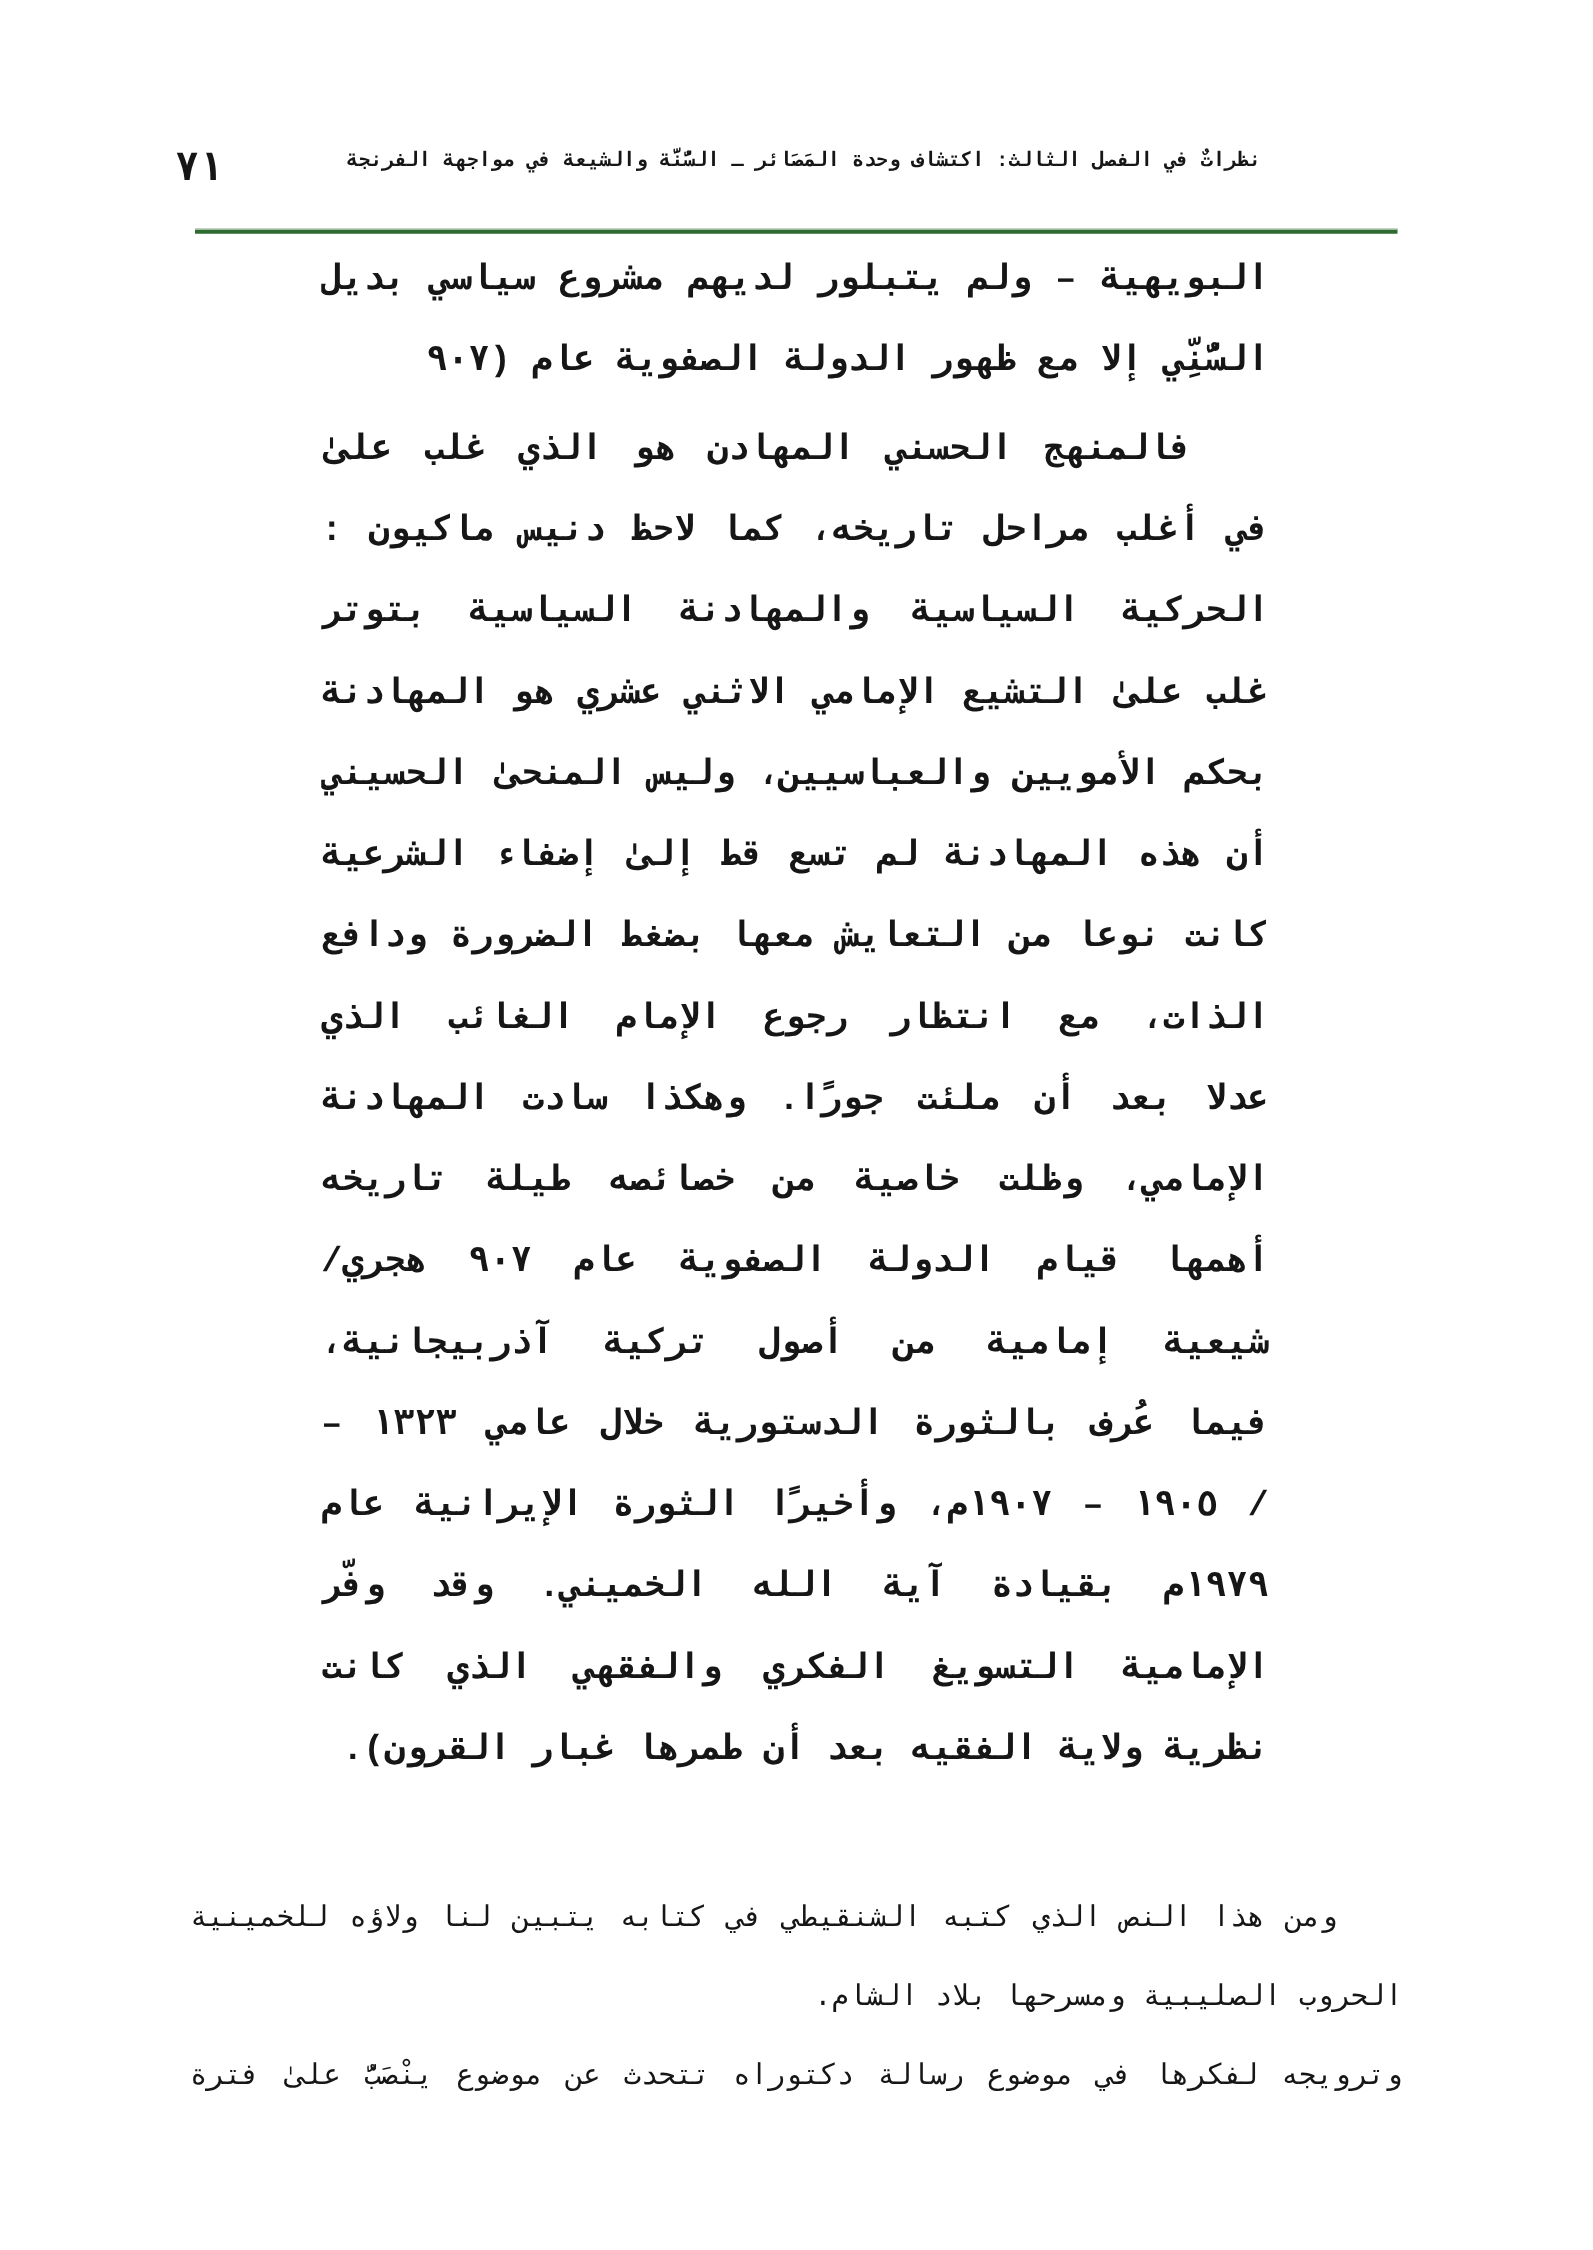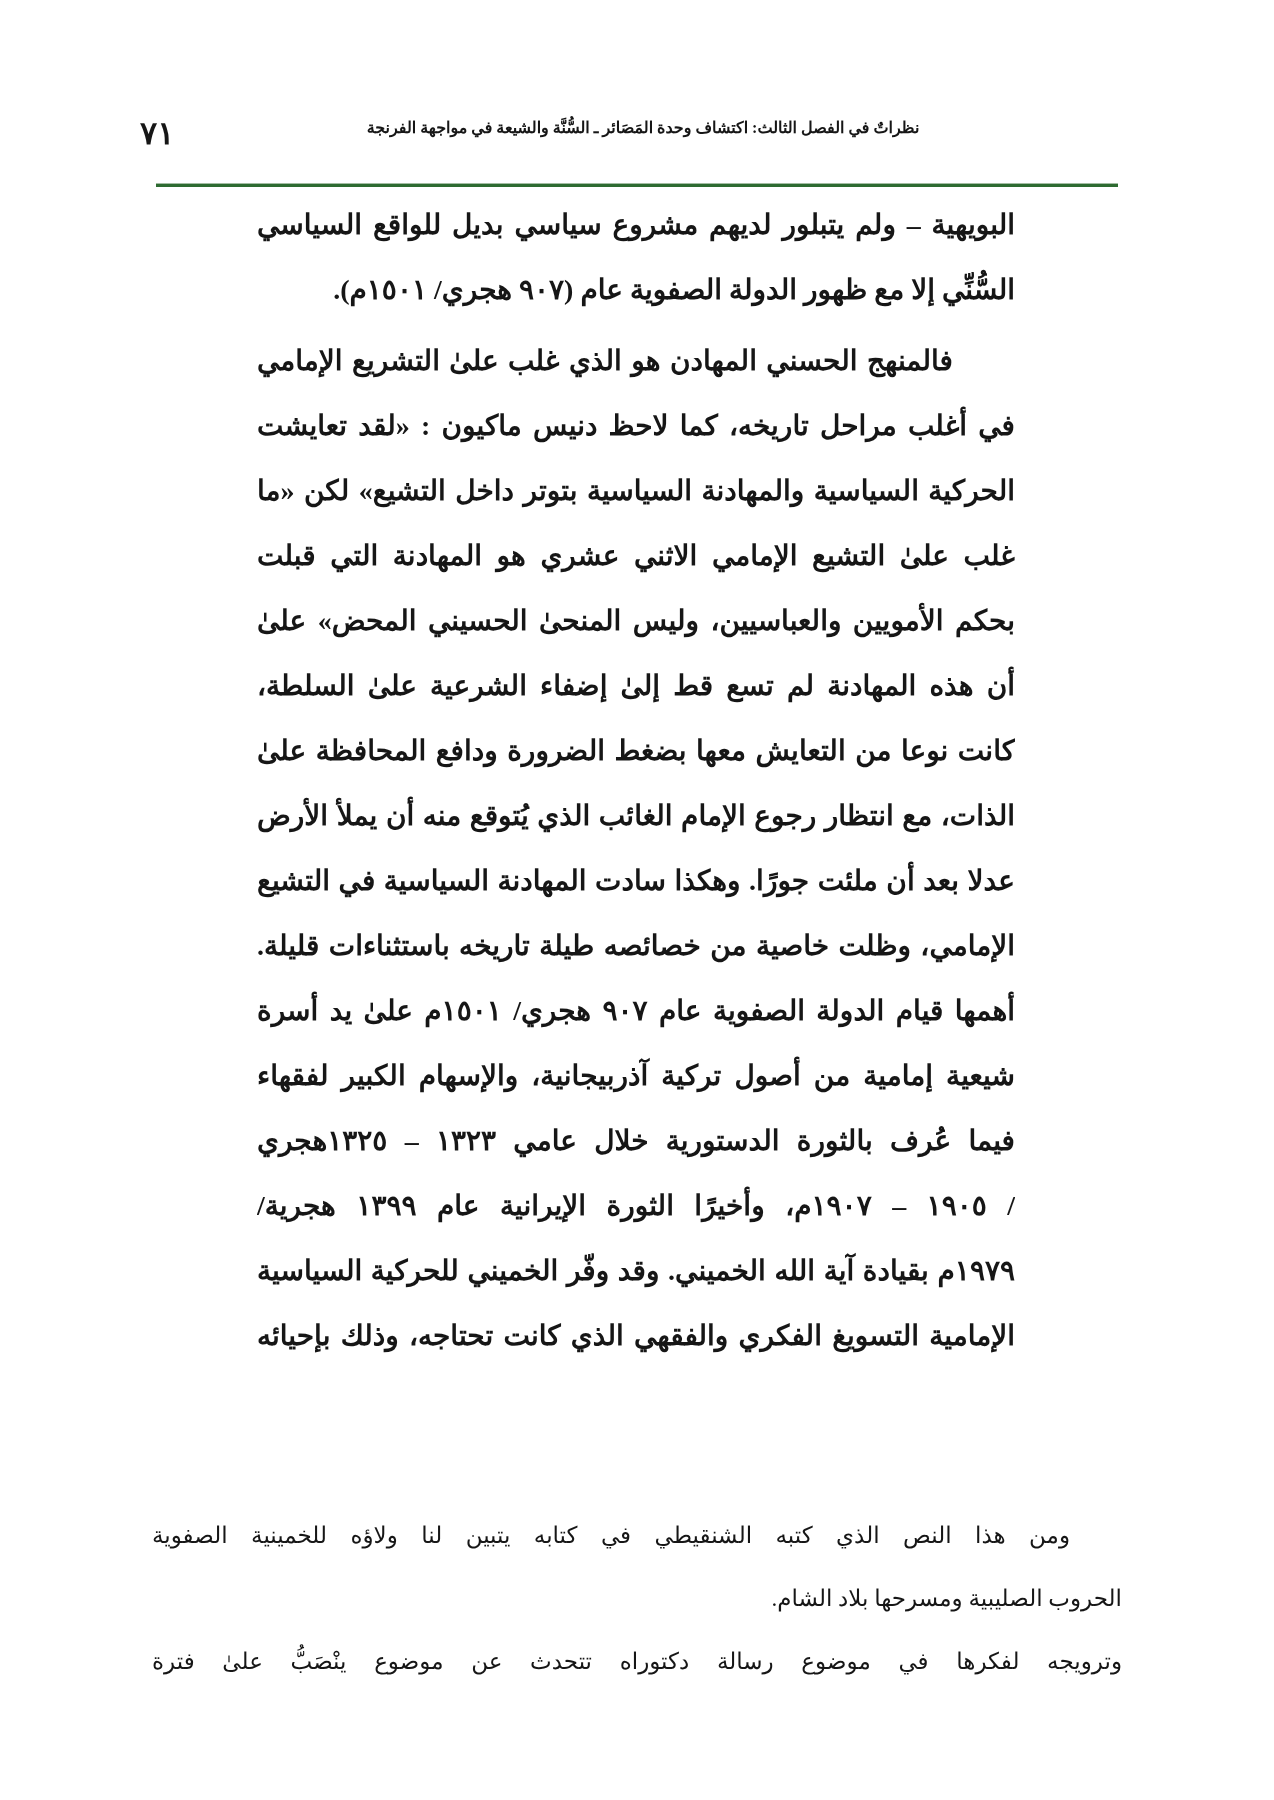--- a/index.html
+++ b/index.html
@@ -1,20 +1,20 @@
 <!DOCTYPE html>
 <html dir="rtl" lang="ar"><head>
 <meta charset="utf-8">
 <style>
   html,body{margin:0;padding:0;background:#ffffff;}
   .page{
     position:relative;
     width:1262px;height:1800px;
     background:#ffffff;
-    font-family:Liberation Serif, serif;
+    font-family:Liberation Mono, monospace;
     color:#161616;
     direction:rtl;
     overflow:hidden;
   }
   
   .header{position:absolute;top:108px;right:156px;left:156px;height:64px;}
   .page-number{
     position:absolute;left:-28px;top:6px;
     font-size:32px;font-weight:bold;letter-spacing:4px;
     direction:ltr;
@@ -84,20 +84,21 @@
       <div class="line">كانت نوعا من التعايش معها بضغط الضرورة ودافع المحافظة علىٰ</div>
       <div class="line">الذات، مع انتظار رجوع الإمام الغائب الذي يُتوقع منه أن يملأ الأرض</div>
       <div class="line">عدلا بعد أن ملئت جورًا. وهكذا سادت المهادنة السياسية في التشيع</div>
       <div class="line">الإمامي، وظلت خاصية من خصائصه طيلة تاريخه باستثناءات قليلة.</div>
       <div class="line">أهمها قيام الدولة الصفوية عام ٩٠٧ هجري/ ١٥٠١م علىٰ يد أسرة</div>
       <div class="line">شيعية إمامية من أصول تركية آذربيجانية، والإسهام الكبير لفقهاء إيران</div>
       <div class="line">فيما عُرف بالثورة الدستورية خلال عامي ١٣٢٣ – ١٣٢٥هجري</div>
       <div class="line">/ ١٩٠٥ – ١٩٠٧م، وأخيرًا الثورة الإيرانية عام ١٣٩٩ هجرية/</div>
       <div class="line">١٩٧٩م بقيادة آية الله الخميني. وقد وفّر الخميني للحركية السياسية</div>
       <div class="line">الإمامية التسويغ الفكري والفقهي الذي كانت تحتاجه، وذلك بإحيائه</div>
+      <div class="line para-end">نظرية ولاية الفقيه بعد أن طمرها غبار القرون).</div>
     </div>
   </div>
 
   <div class="body-para">
     <div class="line indent-sm">ومن هذا النص الذي كتبه الشنقيطي في كتابه يتبين لنا ولاؤه للخمينية الصفوية</div>
     <div class="line para-end">الحروب الصليبية ومسرحها بلاد الشام.</div>
     <div class="line">وترويجه لفكرها في موضوع رسالة دكتوراه تتحدث عن موضوع ينْصَبُّ علىٰ فترة</div>
   </div>
 
 </div>

